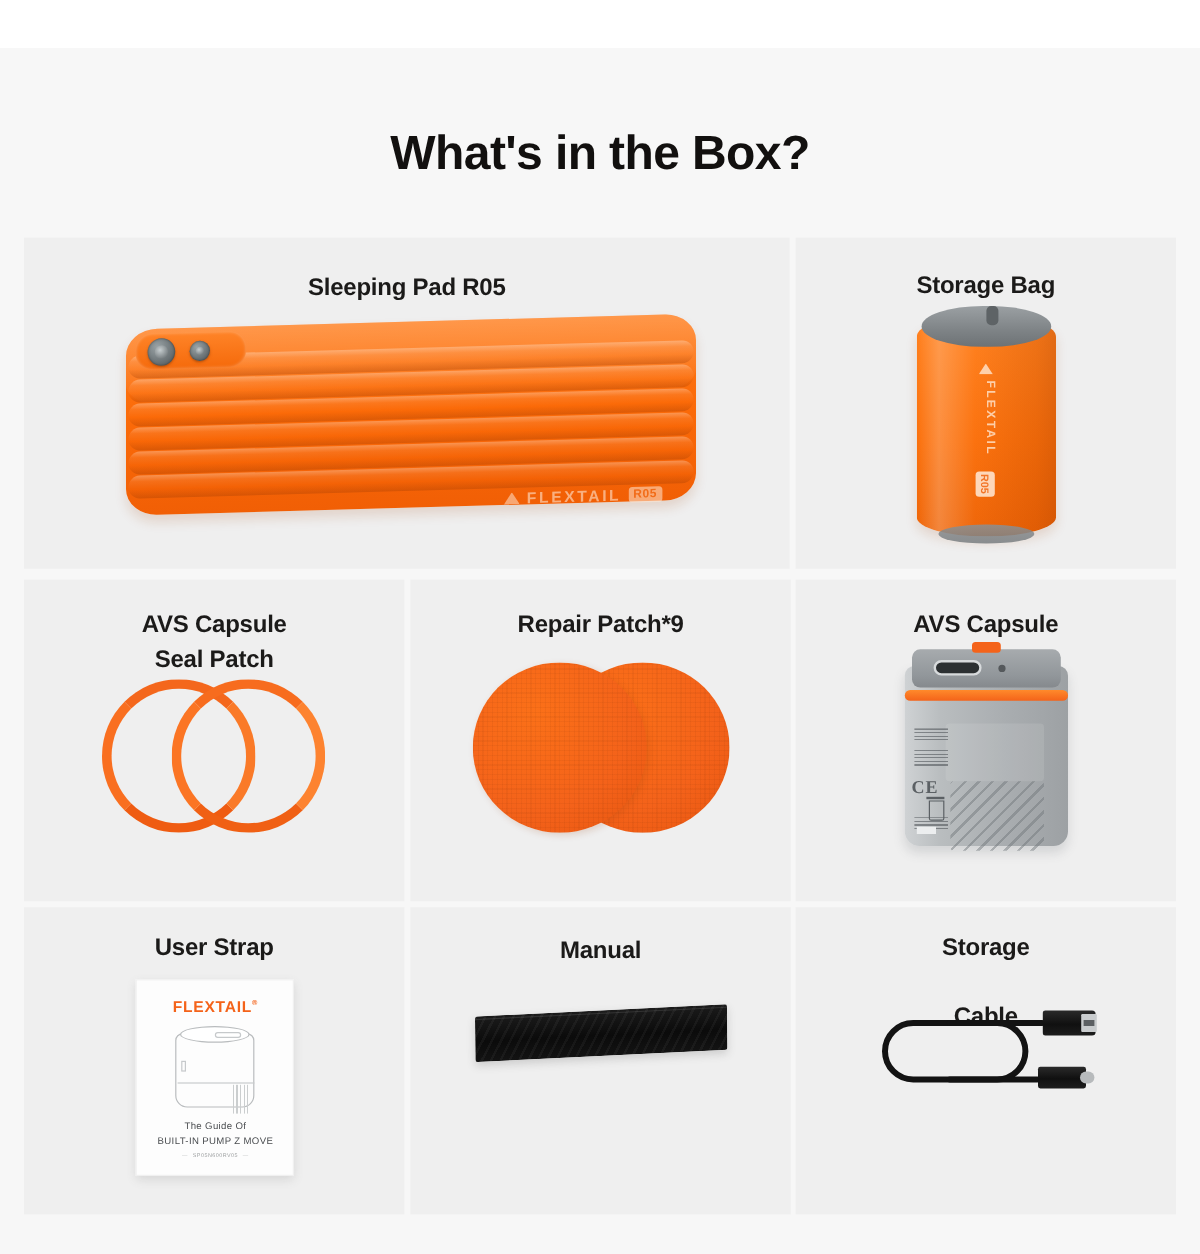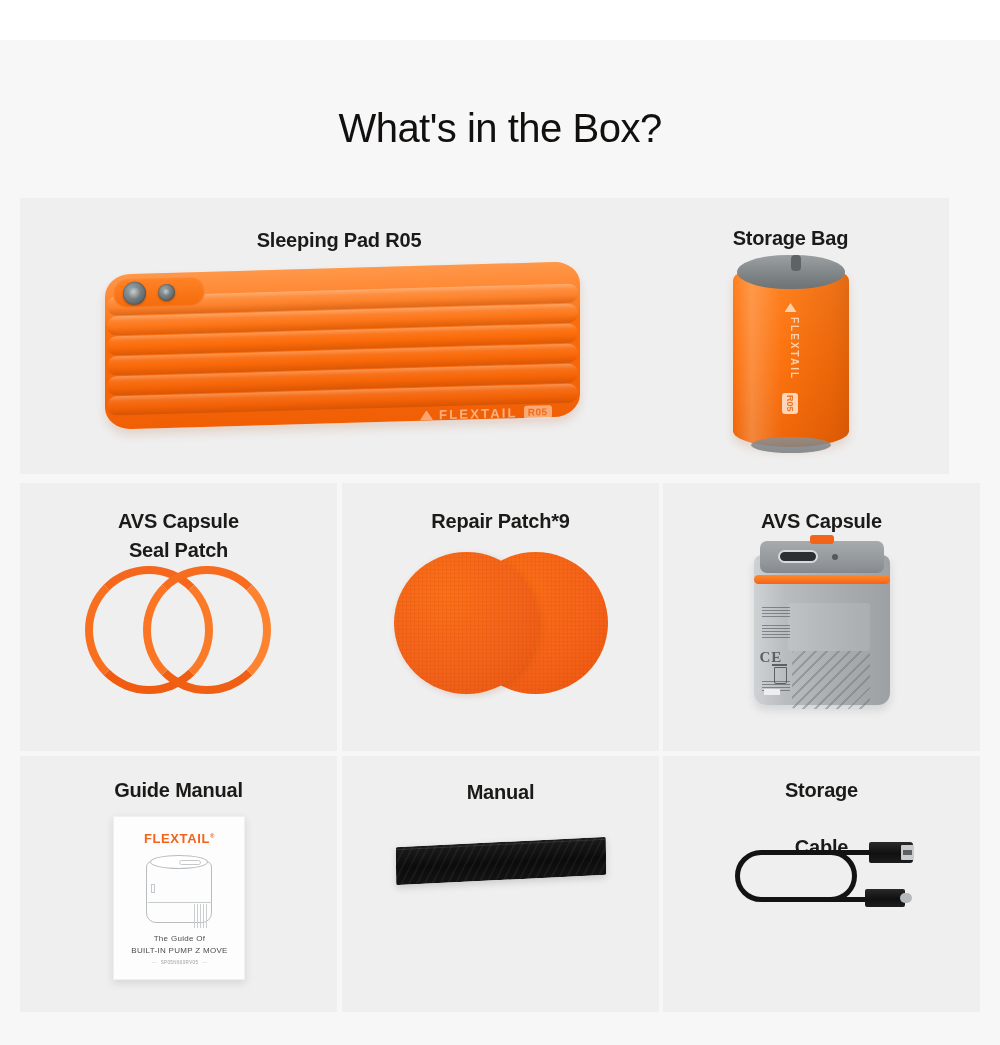--- a/index.html
+++ b/index.html
@@ -29,21 +29,21 @@
     background: #f7f7f7;
   }
 
   
   #title {
     position: absolute;
     left: 0; top: 96px;
     width: 1000px;
     text-align: center;
     font-size: 40px;
-    font-weight: normal;
+    font-weight: bold;
     letter-spacing: -0.5px;
     color: #12100f;
     line-height: 64px;
   }
 
   
   #grid {
     position: absolute;
     left: 20px; top: 198px;
     width: 960px;
@@ -67,21 +67,21 @@
     letter-spacing: -0.2px;
   }
   .cell-art {
     position: absolute;
     left: 0;
     width: 100%;
   }
 
   
   #cell-pad      { left: 0;     top: 0;   width: 638px; height: 276px; }
-  #cell-bag      { left: 612px; top: 0;   width: 317px; height: 276px; }
+  #cell-bag      { left: 643px; top: 0;   width: 317px; height: 276px; }
   
   #cell-seal     { left: 0;     top: 285px; width: 317px; height: 268px; }
   #cell-patch    { left: 322px; top: 285px; width: 317px; height: 268px; }
   #cell-capsule  { left: 643px; top: 285px; width: 317px; height: 268px; }
   
   #cell-manual   { left: 0;     top: 558px; width: 317px; height: 256px; }
   #cell-strap    { left: 322px; top: 558px; width: 317px; height: 256px; }
   #cell-cable    { left: 643px; top: 558px; width: 317px; height: 256px; }
 
   
@@ -677,21 +677,21 @@
             <div id="cap-tab"></div>
             <div id="cap-port"></div>
             <div id="cap-hole"></div>
           </div>
           <div id="cap-ring"></div>
         </div>
       </div>
     </div>
 
     <div class="cell" id="cell-manual">
-      <div class="cell-label" style="top:20px;">Guide Manual</div>
+      <div class="cell-label" style="top:20px;">User Strap</div>
       <div class="cell-art">
         <div id="man-wrap">
           <div id="man-logo"><span>FLEXTAIL</span><sup>®</sup></div>
           <div id="man-pump">
             <div id="man-pump-body">
               <div id="man-pump-band"></div>
               <div id="man-pump-vent"></div>
               <div id="man-pump-btn"></div>
             </div>
             <div id="man-pump-top">

